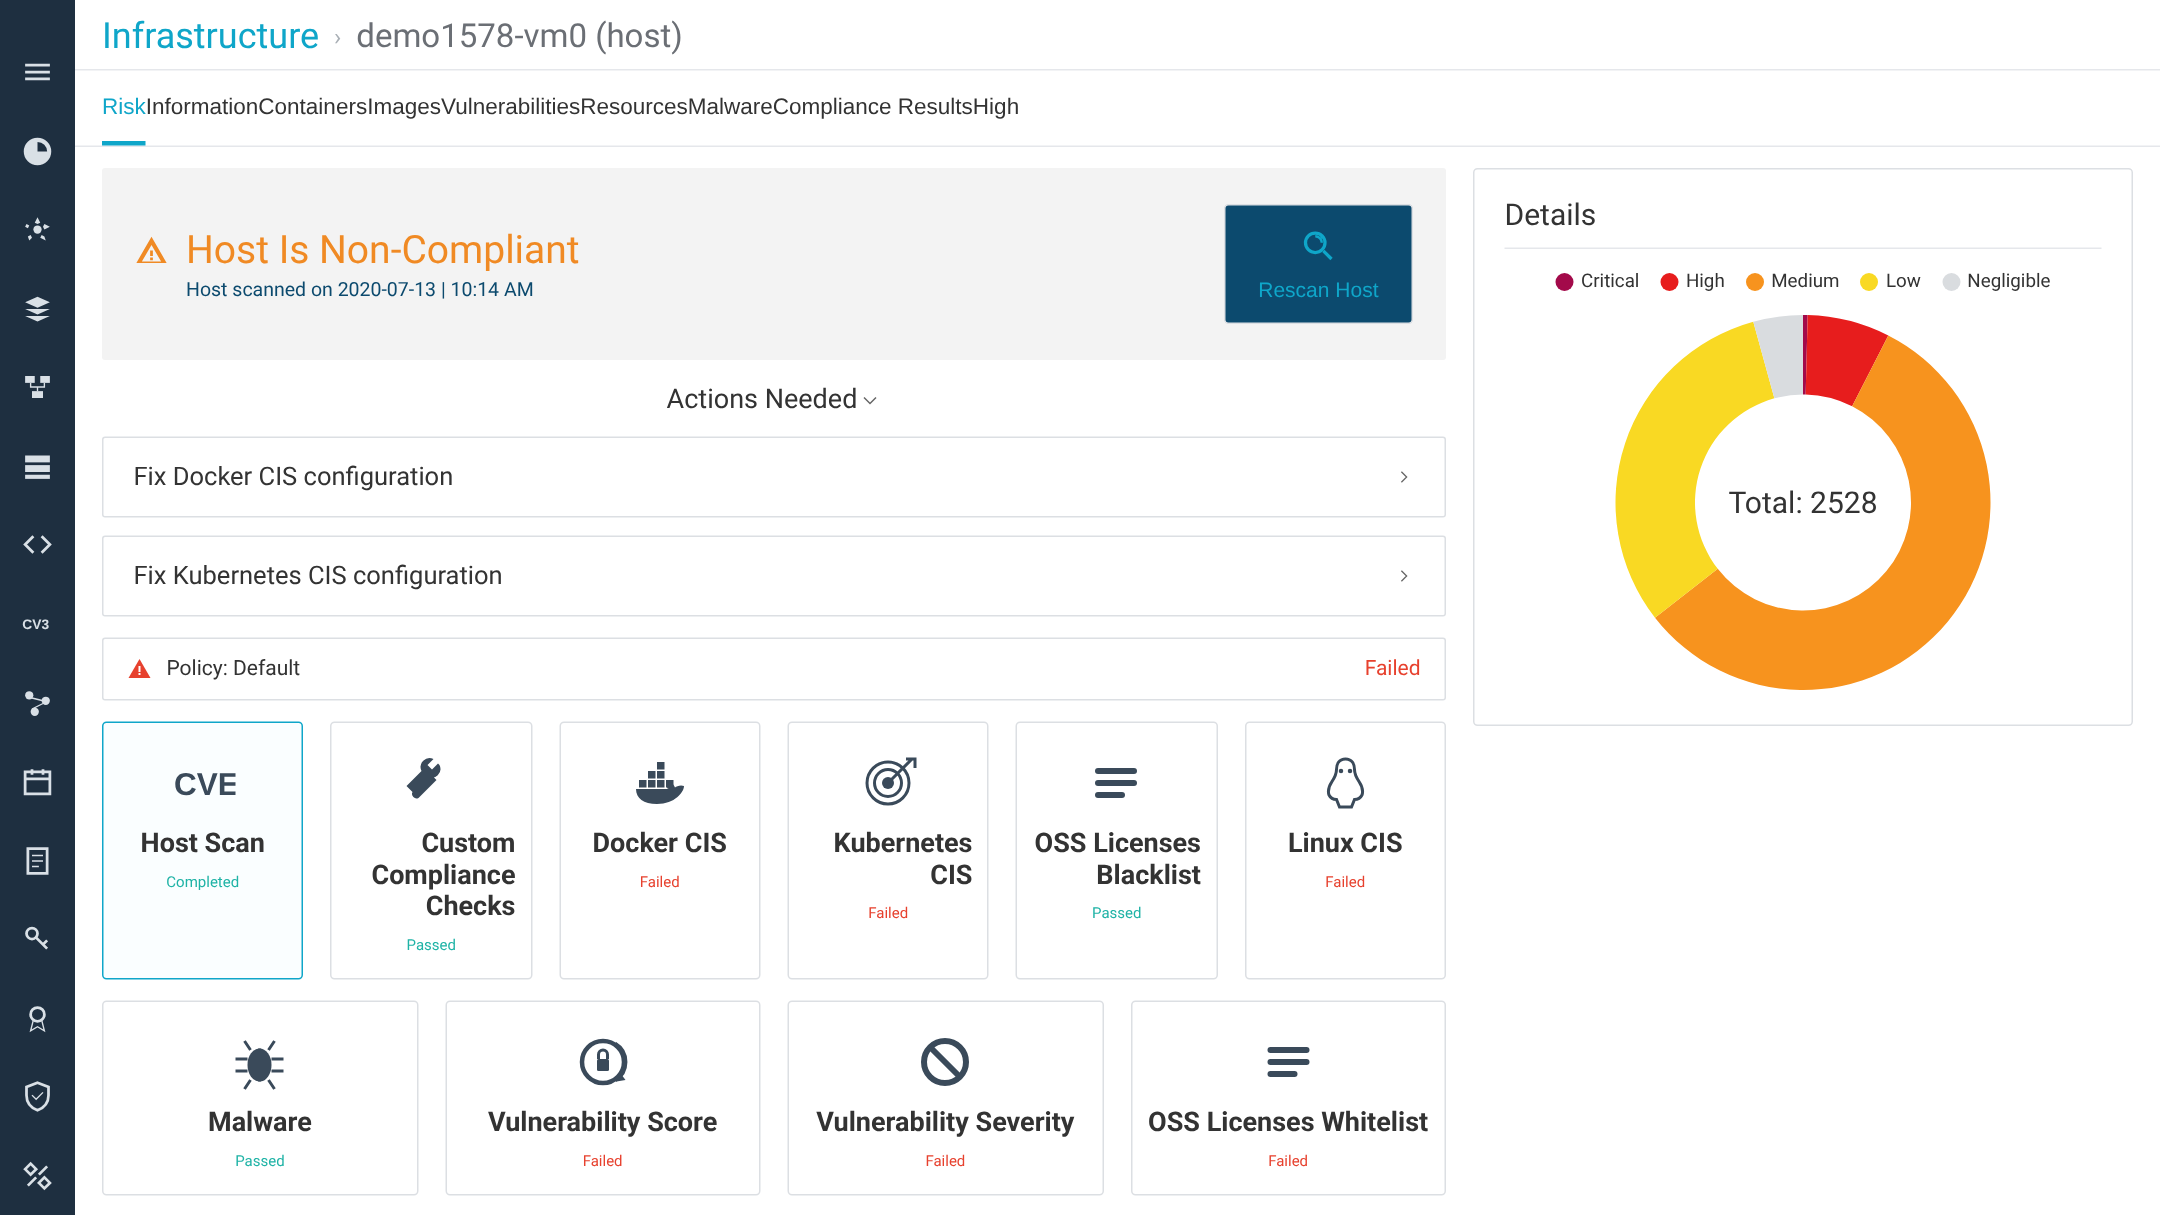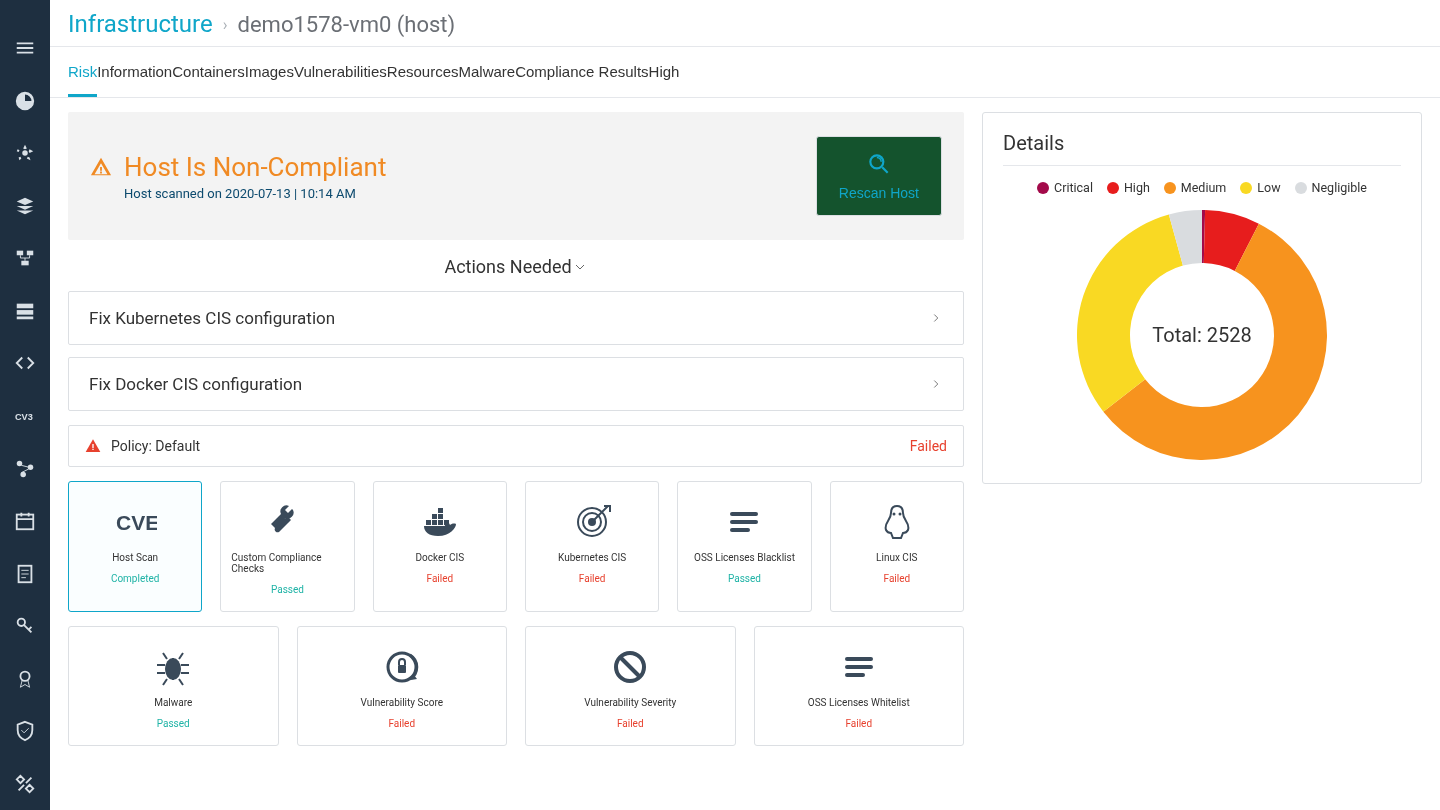--- a/index.html
+++ b/index.html
@@ -25,41 +25,41 @@
   .content { flex: 1; display: flex; gap: 18px; padding: 14px 18px 0 18px; overflow: hidden; }
 
   .left { flex: 1; display: flex; flex-direction: column; gap: 14px; min-width: 0; }
   .right { width: 440px; }
 
   .banner { background: #f3f3f3; border-radius: 2px; padding: 24px 22px; display: flex; align-items: center; justify-content: space-between; }
   .banner-left { display: flex; gap: 12px; align-items: flex-start; }
   .warn-icon { width: 22px; height: 22px; margin-top: 4px; }
   .banner h2 { color: #f08a24; font-weight: 400; font-size: 26px; margin-bottom: 4px; }
   .banner .sub { color: #0c4a6e; font-size: 13px; }
-  .rescan { border: 1px solid #dcdfe3; background: #14532d; border-radius: 3px; padding: 14px 22px; display: flex; flex-direction: column; align-items: center; gap: 8px; cursor: pointer; }
+  .rescan { border: 1px solid #dcdfe3; background: #0c4a6e; border-radius: 3px; padding: 14px 22px; display: flex; flex-direction: column; align-items: center; gap: 8px; cursor: pointer; }
   .rescan svg { width: 26px; height: 26px; }
   .rescan span { color: #0fa6c9; font-size: 14px; }
 
   .section-header { display: flex; align-items: center; justify-content: center; padding: 2px 2px 0 2px; }
   .section-header h3 { font-size: 18px; font-weight: 400; color: #333; }
   .section-header svg { width: 16px; height: 16px; }
 
   .action-item { border: 1px solid #dcdfe3; border-radius: 2px; padding: 16px 20px; font-size: 17px; color: #333; display: flex; justify-content: space-between; align-items: center; cursor: pointer; }
   .action-item svg { width: 14px; height: 14px; }
 
   .policy-row { border: 1px solid #dcdfe3; border-radius: 2px; padding: 12px 16px; display: flex; align-items: center; gap: 10px; }
   .policy-row .label { flex: 1; font-size: 14px; color: #333; }
   .policy-row .status { color: #e7412e; font-size: 14px; }
 
   .cards-grid { display: grid; grid-template-columns: repeat(6, 1fr); gap: 18px; }
   .cards-grid.row2 { grid-template-columns: repeat(4, 1fr); }
   .card { border: 1px solid #dcdfe3; border-radius: 3px; padding: 20px 10px 16px; display: flex; flex-direction: column; align-items: center; gap: 10px; }
   .card.selected { border-color: #0fa6c9; background: #fafeff; }
   .card svg { width: 44px; height: 40px; fill: #3a4a5a; }
-  .card .title { font-size: 10px; font-weight: 400; color: #333; text-align: left; }
+  .card .title { font-size: 18px; font-weight: 700; color: #333; text-align: right; }
   .card .status { font-size: 10px; }
   .status.passed, .status.completed { color: #1fb3a6; }
   .status.failed { color: #e7412e; }
 
   .details-panel { border: 1px solid #dcdfe3; border-radius: 3px; padding: 18px 20px; }
   .details-panel h3 { font-size: 20px; font-weight: 400; padding-bottom: 10px; border-bottom: 1px solid #e5e7eb; margin-bottom: 14px; }
   .legend { display: flex; gap: 14px; justify-content: center; margin-bottom: 10px; flex-wrap: wrap; }
   .legend div { display: flex; align-items: center; gap: 5px; font-size: 12.5px; }
   .swatch { width: 12px; height: 12px; border-radius: 50%; }
   .donut-wrap { display: flex; flex-direction: column; align-items: center; }
@@ -207,27 +207,27 @@
         </div>
 
         <div class="section-header">
           <h3>Actions Needed</h3>
           <svg viewBox="0 0 24 24">
               <path d="M6 9l6 6 6-6" fill="none" stroke="#666" stroke-width="1.5"></path>
             </svg>
         </div>
         <div id="actions-list" style="display: flex; flex-direction: column; gap: 12px;">
             <div class="action-item">
-              <span>Fix Kubernetes CIS configuration</span>
+              <span>Fix Docker CIS configuration</span>
               <svg viewBox="0 0 24 24">
                 <path d="M9 6l6 6-6 6" fill="none" stroke="#666" stroke-width="1.5"></path>
               </svg>
             </div>
             <div class="action-item">
-              <span>Fix Docker CIS configuration</span>
+              <span>Fix Kubernetes CIS configuration</span>
               <svg viewBox="0 0 24 24">
                 <path d="M9 6l6 6-6 6" fill="none" stroke="#666" stroke-width="1.5"></path>
               </svg>
             </div>
           </div>
 
         <div class="policy-row">
           <svg width="16" height="16" viewBox="0 0 24 24">
               <path fill="#e7412e" d="M12 2L1 21h22L12 2z"></path>
               <path fill="#fff" d="M11 9h2v6h-2zm0 7h2v2h-2z"></path>

